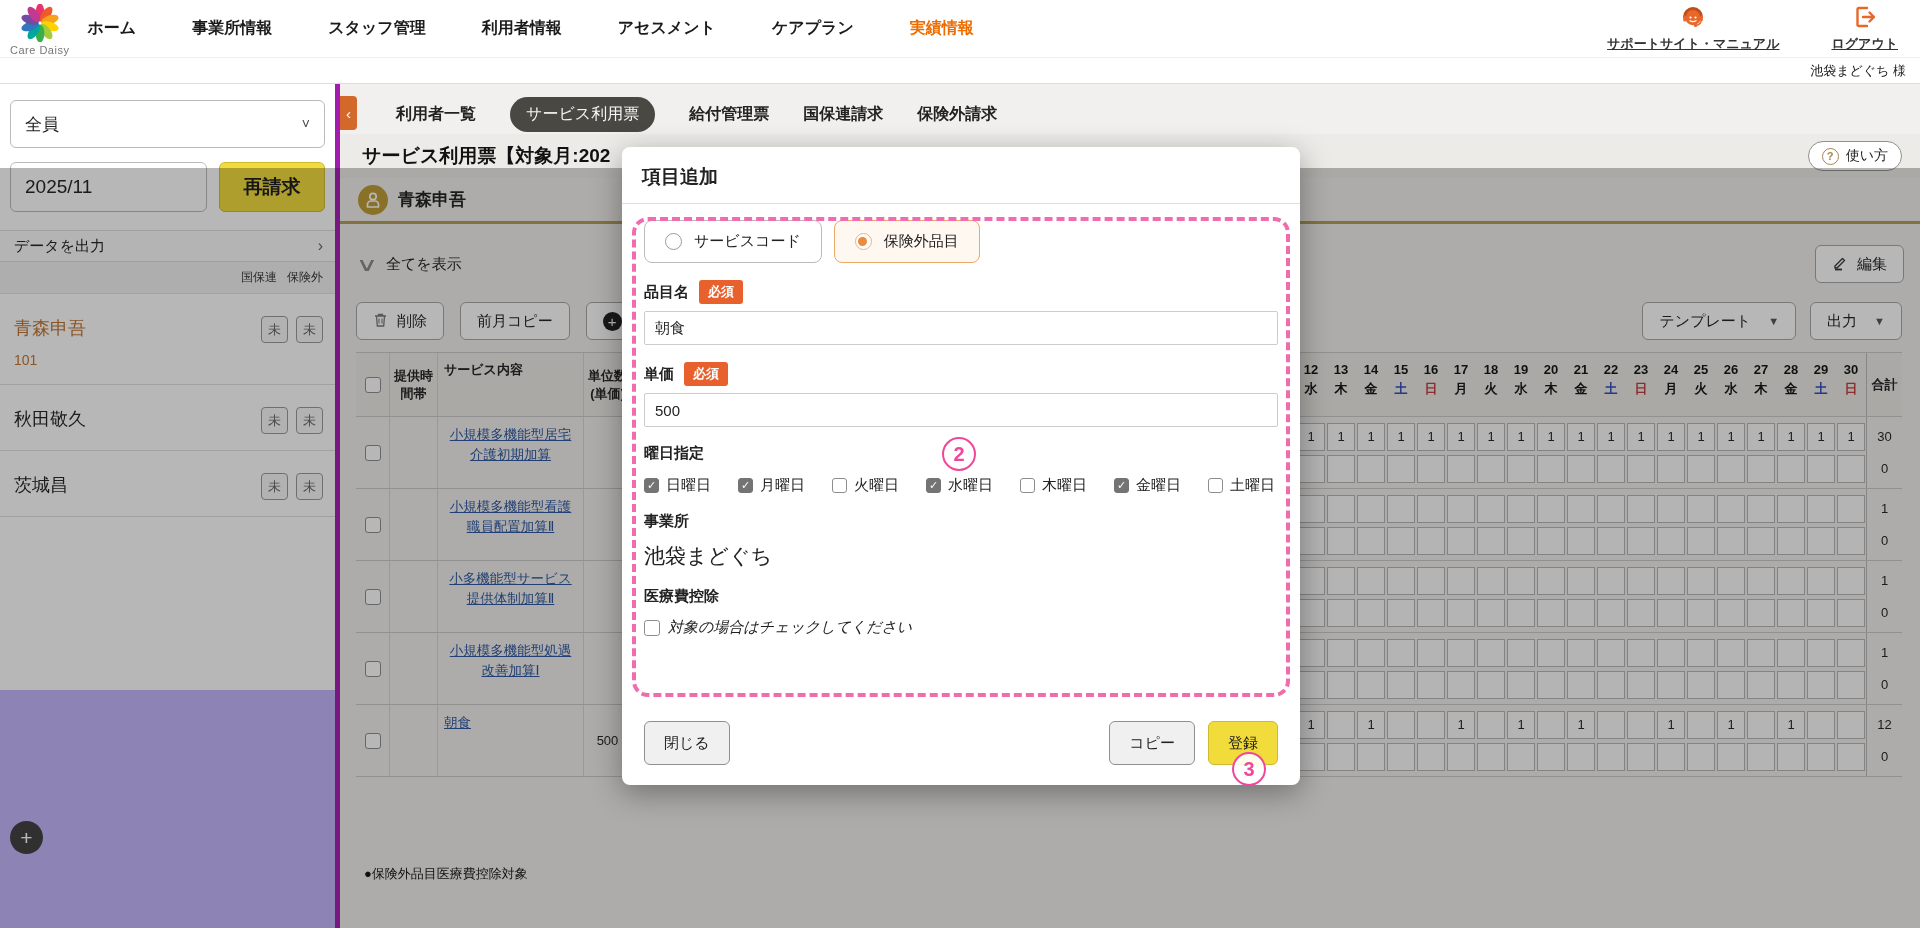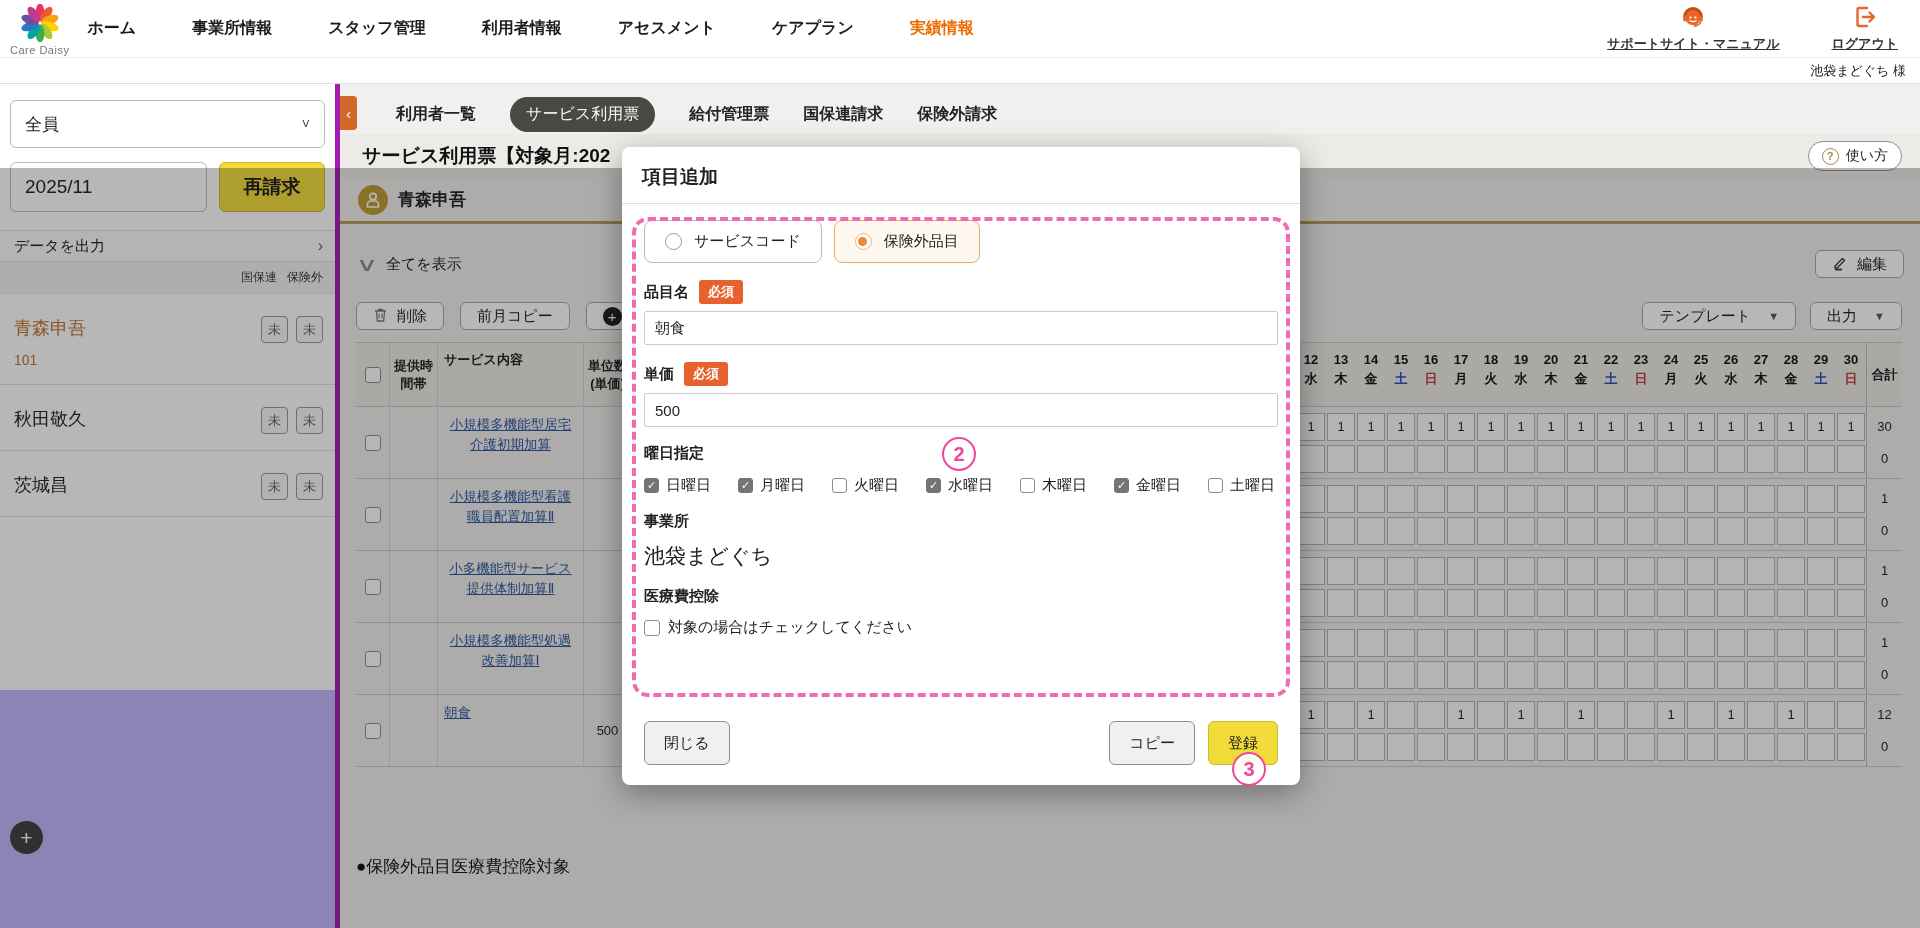--- a/index.html
+++ b/index.html
@@ -72,21 +72,21 @@
   .qmark{width:17px;height:17px;border:1px solid #A8854F;border-radius:50%;color:#A8854F;
     font-size:11px;font-weight:700;display:flex;align-items:center;justify-content:center;}
   .patient-row{height:46px;display:flex;align-items:center;gap:10px;margin-left:-16px;
     padding-left:18px;border-bottom:3px solid var(--gold);}
   .patient-name{font-size:17px;font-weight:700;}
   .avatar{width:30px;height:30px;border-radius:50%;background:#BD9B33;display:flex;
     align-items:center;justify-content:center;}
   .controls-row{display:flex;align-items:center;margin-top:20px;height:40px;}
   .show-all{display:flex;align-items:center;gap:12px;font-size:15px;color:#222;cursor:pointer;margin-left:4px;}
   .chev-wide{color:#888;font-size:19px;transform:scaleX(1.6);display:inline-block;}
-  .btn{height:28px;background:#fff;border:1px solid #a5a5a5;border-radius:6px;display:inline-flex;
+  .btn{height:38px;background:#fff;border:1px solid #a5a5a5;border-radius:6px;display:inline-flex;
     align-items:center;gap:9px;padding:0 16px;font-size:15px;color:#222;cursor:pointer;
     font-family:inherit;white-space:nowrap;}
   .edit-btn{margin-left:auto;margin-right:16px;}
   .toolbar{display:flex;gap:16px;margin-top:18px;align-items:center;}
   .sliver{width:24px;padding:0;margin-left:470px;}
   .toolbar-right{margin-left:auto;display:flex;gap:14px;margin-right:18px;}
   .tri{font-size:11px;color:#555;margin-left:8px;}
   .plus-circle{width:19px;height:19px;border-radius:50%;background:#1d1d1d;color:#fff;font-size:15px;
     display:flex;align-items:center;justify-content:center;line-height:1;}
   
@@ -111,21 +111,21 @@
   .subrow{display:flex;}
   .dbox{width:28px;height:28px;margin:2px 1px;border:1px solid #b5b5b5;background:#fbfbfb;
     font-size:13px;display:flex;align-items:center;justify-content:center;cursor:text;}
   .c-total{width:36px;flex-direction:column;justify-content:center;border-left:1px solid #b9b9b9;
     border-right:none;font-size:13px;gap:0;}
   .c-total div{height:32px;display:flex;align-items:center;}
   .trow-data{height:72px;}
   .link{color:var(--link);text-decoration:underline;font-size:13.5px;line-height:1.5;cursor:pointer;}
   .cb{width:16px;height:16px;border:1px solid #8d8d8d;border-radius:3px;background:#fff;
     display:inline-flex;align-items:center;justify-content:center;cursor:pointer;font-size:11px;color:#fff;}
-  .footnote{margin-top:88px;font-size:17px;color:#111;}
+  .footnote{margin-top:88px;margin-left:8px;font-size:13px;color:#111;}
   
   .modal{position:absolute;left:622px;top:147px;width:678px;height:638px;background:#fff;
     border-radius:8px;box-shadow:0 8px 30px rgba(0,0,0,.35);z-index:60;}
   .modal-title{padding:17px 20px 13px 20px;font-size:19px;font-weight:700;border-bottom:1px solid #ddd;}
   .modal-body{padding:16px 22px 0 22px;position:relative;z-index:2;}
   .radio-row{display:flex;gap:12px;}
   .opt{display:flex;align-items:center;gap:12px;border:1px solid #bbb;border-radius:8px;
     padding:11px 20px;font-size:15px;cursor:pointer;background:#fff;}
   .opt.selected{border-color:#EBAA67;background:#FFF8F1;}
   .radio{width:17px;height:17px;border-radius:50%;border:1.5px solid #9a9a9a;background:#fff;position:relative;}
@@ -135,21 +135,21 @@
   .field-label{display:flex;align-items:center;gap:10px;font-size:15px;font-weight:700;margin-top:17px;}
   .req{background:var(--badge-orange);color:#fff;font-size:13px;font-weight:700;
     padding:3px 9px;border-radius:3px;}
   .text-input{margin-top:7px;height:34px;border:1px solid #ccc;border-radius:2px;background:#fff;
     display:flex;align-items:center;padding:0 10px;font-size:15px;cursor:text;}
   .weekday-row{display:flex;gap:27px;margin-top:13px;}
   .wd{display:flex;align-items:center;gap:7px;font-size:15px;cursor:pointer;}
   .wd .cb{width:15px;height:15px;}
   .cb.checked{background:#747474;border-color:#747474;}
   .office-value{margin-top:11px;font-size:21px;}
-  .deduction{display:flex;align-items:center;gap:8px;margin-top:12px;font-size:15px;cursor:pointer;}
+  .deduction{display:flex;align-items:center;gap:8px;margin-top:12px;font-size:15px;cursor:pointer;font-style:italic;}
   .pink-box{position:absolute;left:10px;right:10px;top:70px;bottom:88px;border:4px dashed var(--pink);
     border-radius:16px;pointer-events:none;z-index:3;}
   .modal-footer{position:absolute;left:22px;right:22px;bottom:20px;display:flex;align-items:center;}
   .m-btn{height:44px;border-radius:6px;padding:0 19px;font-size:15px;cursor:pointer;font-family:inherit;}
   .btn-gray{background:#F0F0F0;border:1px solid #8f8f8f;color:#222;}
   .btn-register{background:var(--yellow);border:1px solid var(--yellow-border);color:#1a1a1a;margin-left:13px;}
   .footer-right{margin-left:auto;display:flex;align-items:center;}
   .anno-circle{position:absolute;width:34px;height:34px;border:2.5px solid var(--pink-strong);
     border-radius:50%;background:rgba(255,255,255,.9);color:var(--pink-strong);font-size:20px;
     font-weight:700;display:flex;align-items:center;justify-content:center;z-index:70;}

